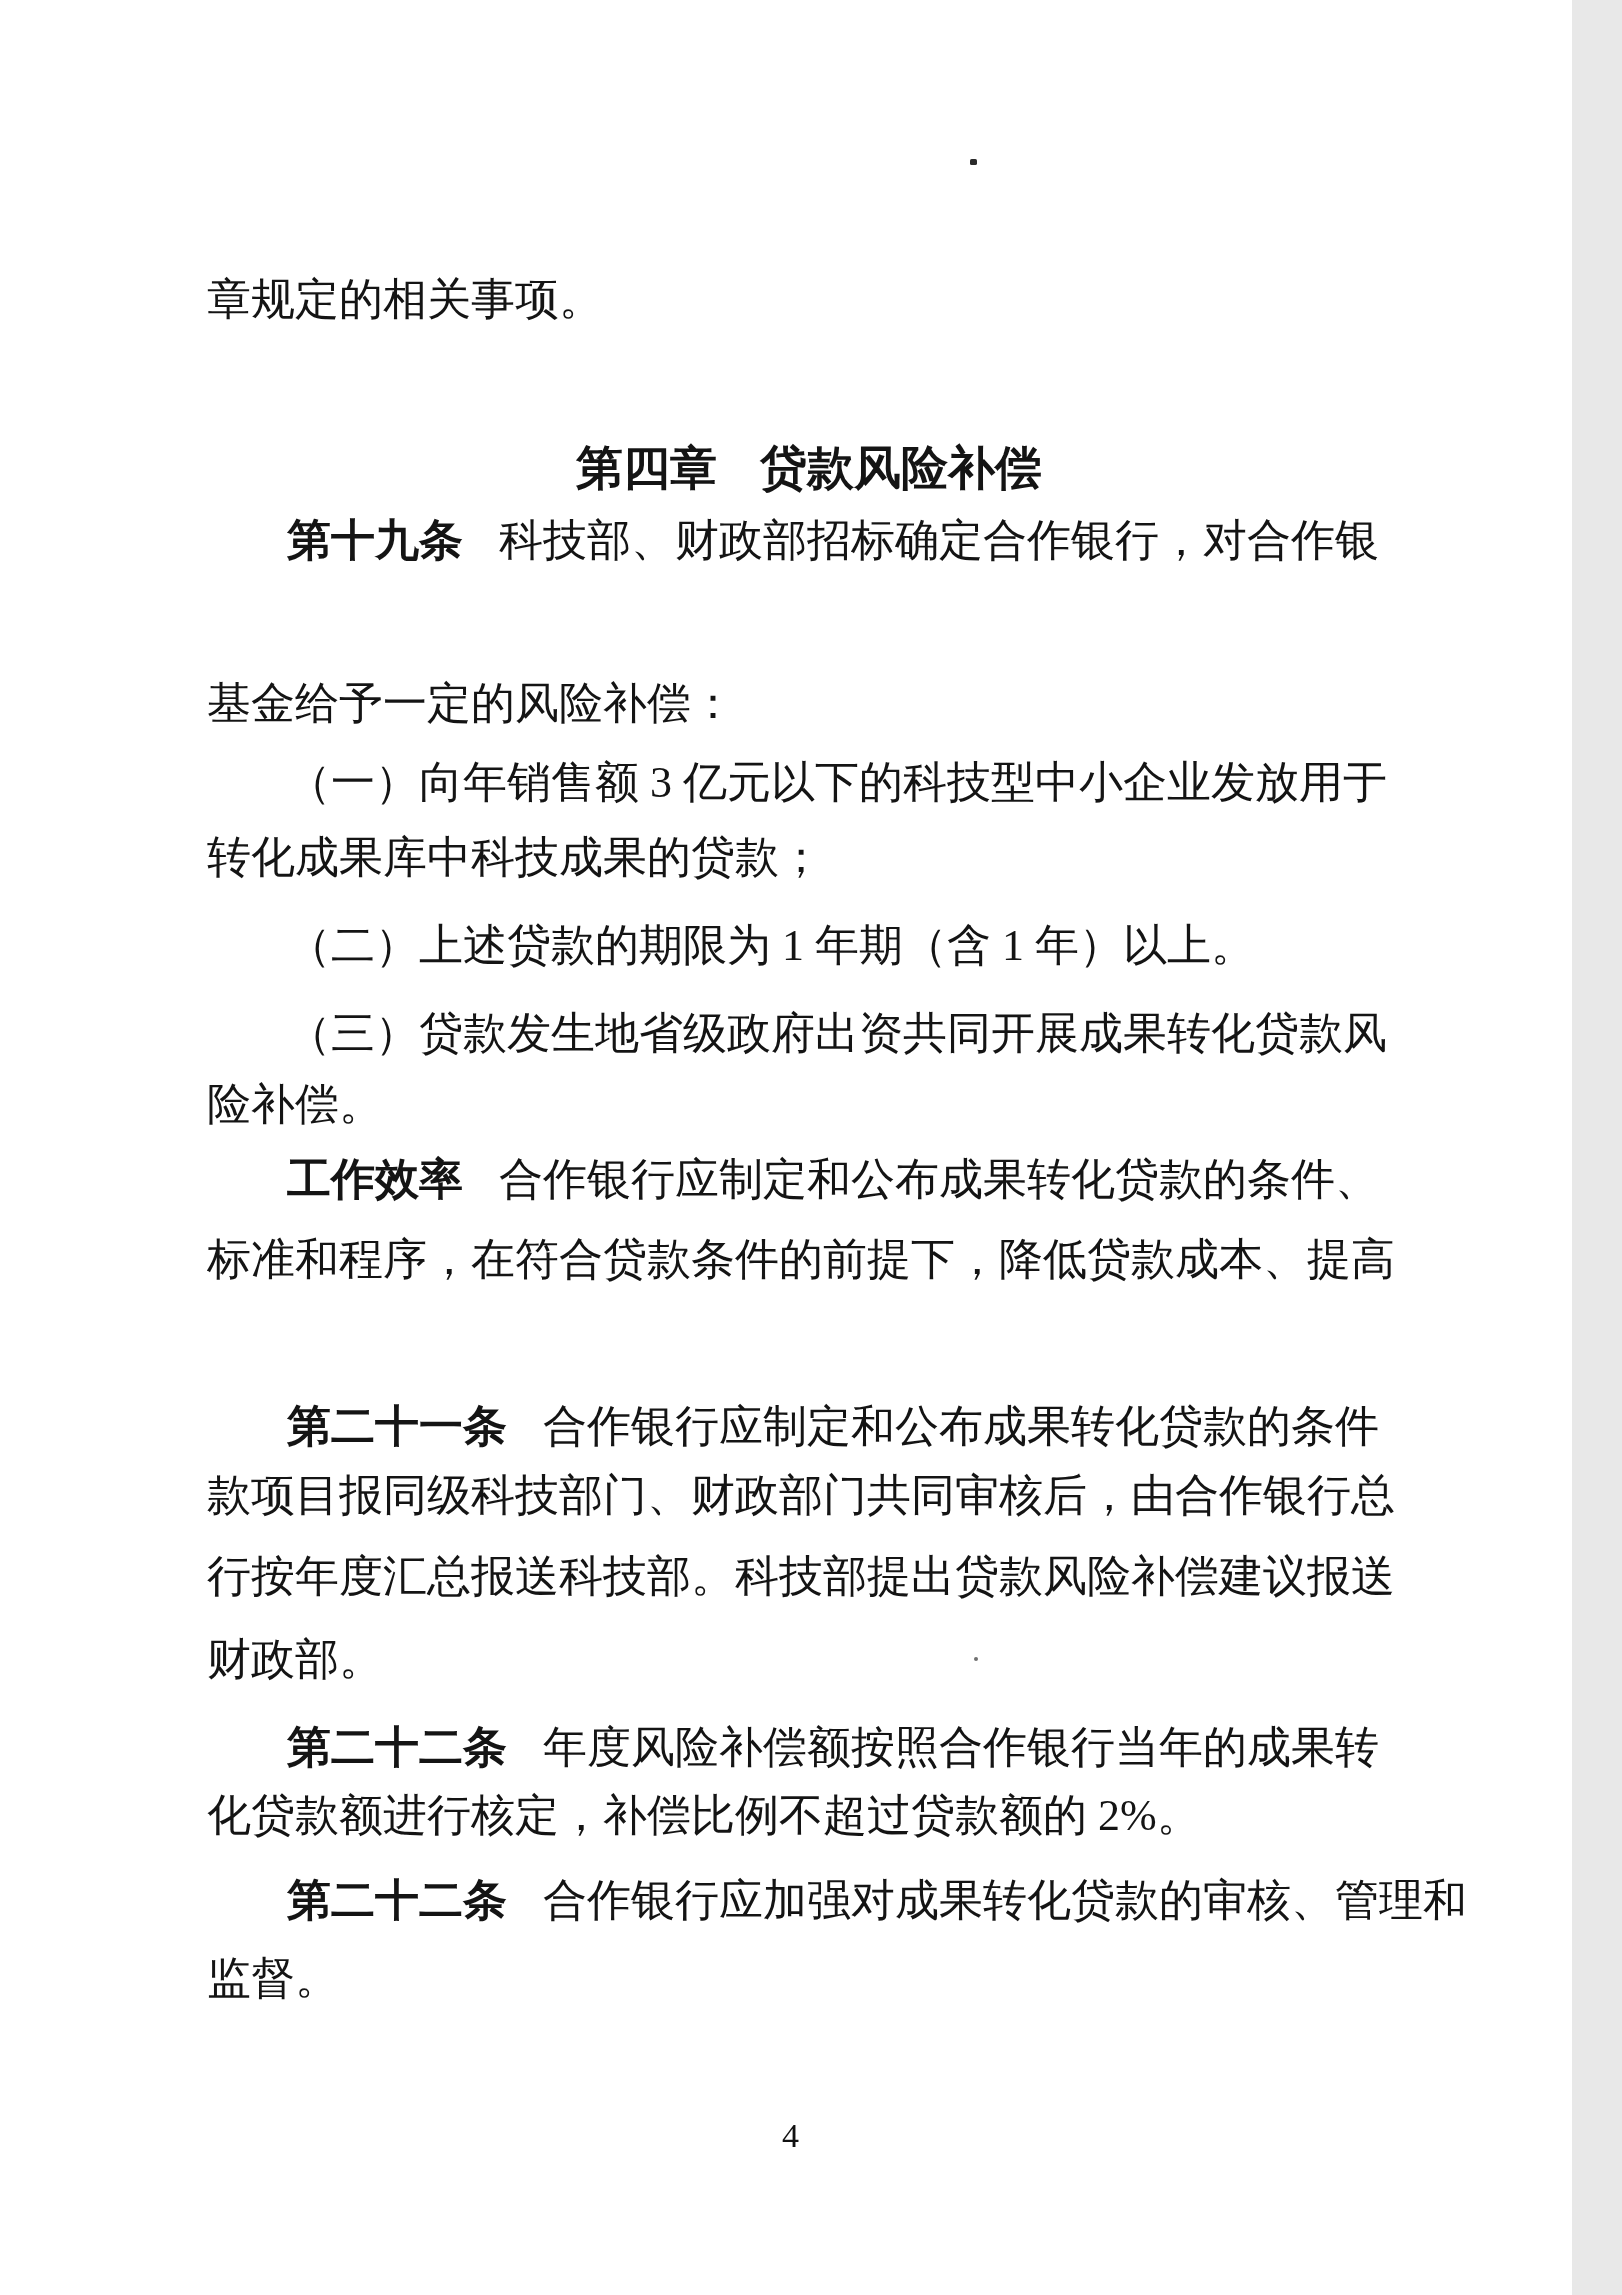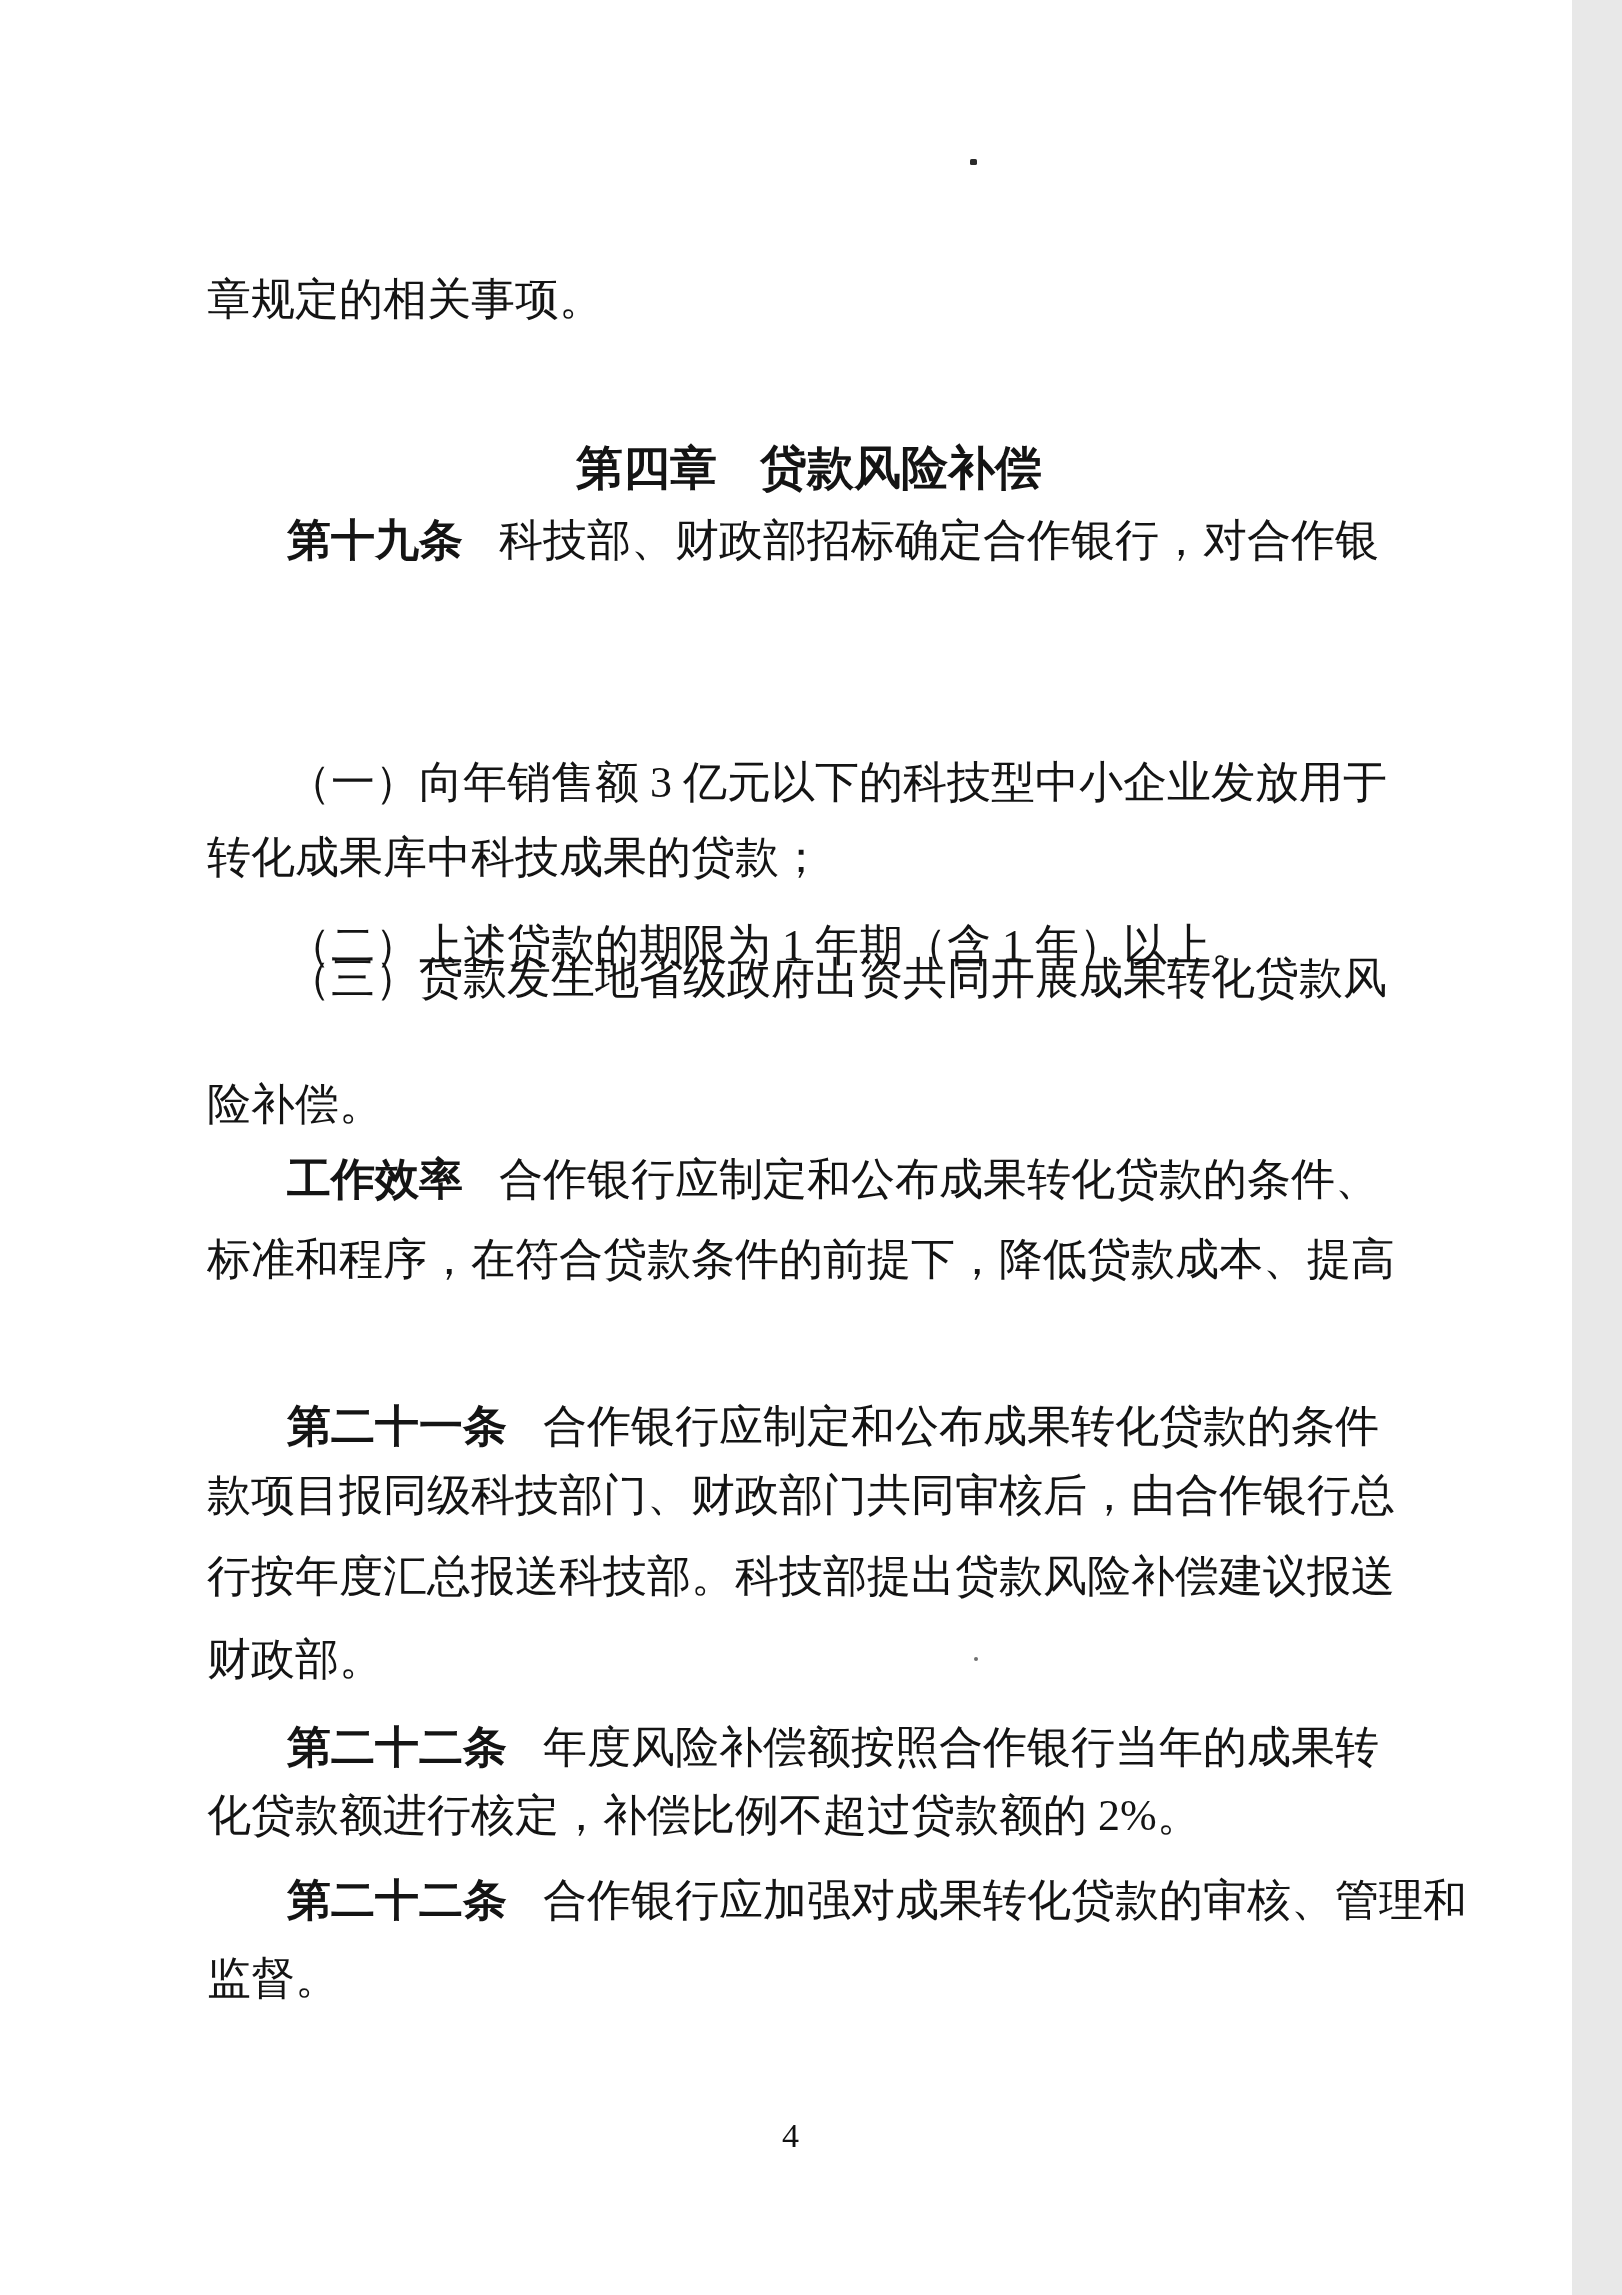--- a/index.html
+++ b/index.html
@@ -67,34 +67,37 @@
 
   <div class="line heading" style="top:428px">
     <span class="num">第四章</span><span>贷款风险补偿</span>
   </div>
 
   <div class="line indent" style="top:500px">
     <span class="num">第十九条</span><span>科技部、财政部招标确定合作银行，对合作银</span>
   </div>
 
 
+  <div class="line" style="top:664px">
+    <span>基金给予一定的风险补偿：</span>
+  </div>
 
   <div class="line indent" style="top:743px">
     <span>（一）向年销售额 3 亿元以下的科技型中小企业发放用于</span>
   </div>
 
   <div class="line" style="top:818px">
     <span>转化成果库中科技成果的贷款；</span>
   </div>
 
   <div class="line indent" style="top:906px">
     <span>（二）上述贷款的期限为 1 年期（含 1 年）以上。</span>
   </div>
 
-  <div class="line indent" style="top:939px">
+  <div class="line indent" style="top:994px">
     <span>（三）贷款发生地省级政府出资共同开展成果转化贷款风</span>
   </div>
 
   <div class="line" style="top:1065px">
     <span>险补偿。</span>
   </div>
 
   <div class="line indent" style="top:1139px">
     <span class="num">工作效率</span><span>合作银行应制定和公布成果转化贷款的条件、</span>
   </div>

